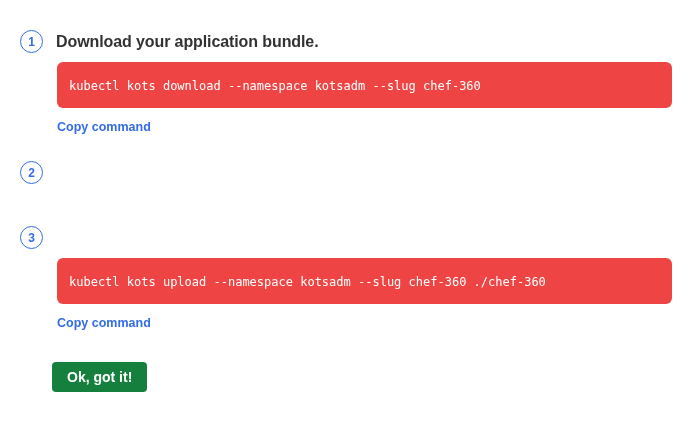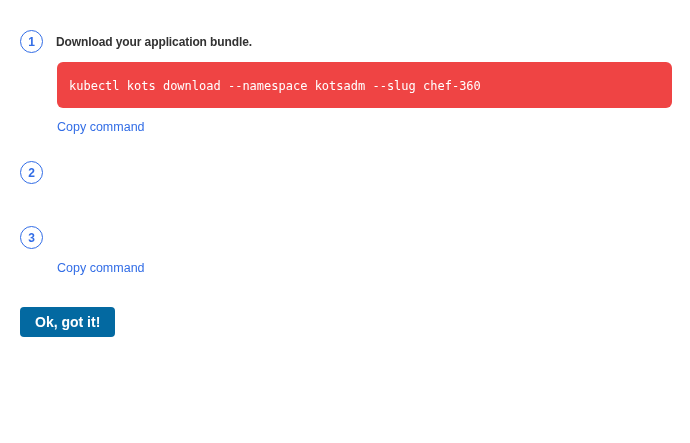--- a/index.html
+++ b/index.html
@@ -36,21 +36,21 @@
     color: #326de6;
     font-size: 12px;
     font-weight: bold;
     display: flex;
     align-items: center;
     justify-content: center;
     flex-shrink: 0;
     background: #ffffff;
   }
   .step-title {
-    font-size: 12px;
+    font-size: 16px;
     font-weight: bold;
     color: #323232;
     margin: 0 0 0 13px;
     letter-spacing: -0.1px;
   }
   .step-body { margin-left: 37px; }
   .code-block {
     background: #ef4444;
     border-radius: 6px;
     padding: 14px 12px;
@@ -63,35 +63,37 @@
     white-space: pre;
     line-height: 14px;
   }
   .copy-link {
     display: inline-block;
     margin-top: 12px;
     color: #326de6;
     font-size: 12.5px;
     text-decoration: none;
     cursor: pointer;
+    font-weight: bold;
   }
   .gap-after-step1 { height: 26px; }
   .gap-after-step2 { height: 42px; }
   .gap-after-step3 { height: 31px; }
   .ok-button {
-    background: #0369a1;
+    background: #15803d;
     color: #ffffff;
     font-family: "Liberation Sans", sans-serif;
     font-size: 14px;
     font-weight: bold;
     border: none;
     border-radius: 4px;
     height: 30px;
     padding: 0 15px;
     cursor: pointer;
+    margin-left: 32px;
   }
 </style>
 </head>
 <body>
 
 <div class="page">
 
 
   
   <div class="step">
@@ -117,20 +119,23 @@
   </div>
 
   <div class="gap-after-step2"></div>
 
   
   <div class="step">
     <div class="step-header">
       <span class="step-circle">3</span>
     </div>
     <div class="step-body">
+      <div class="code-block">
+        <code>kubectl kots upload --namespace kotsadm --slug chef-360 ./chef-360</code>
+      </div>
       <a class="copy-link">Copy command</a>
     </div>
   </div>
 
   <div class="gap-after-step3"></div>
 
   <button class="ok-button">Ok, got it!</button>
 
 </div>
 

